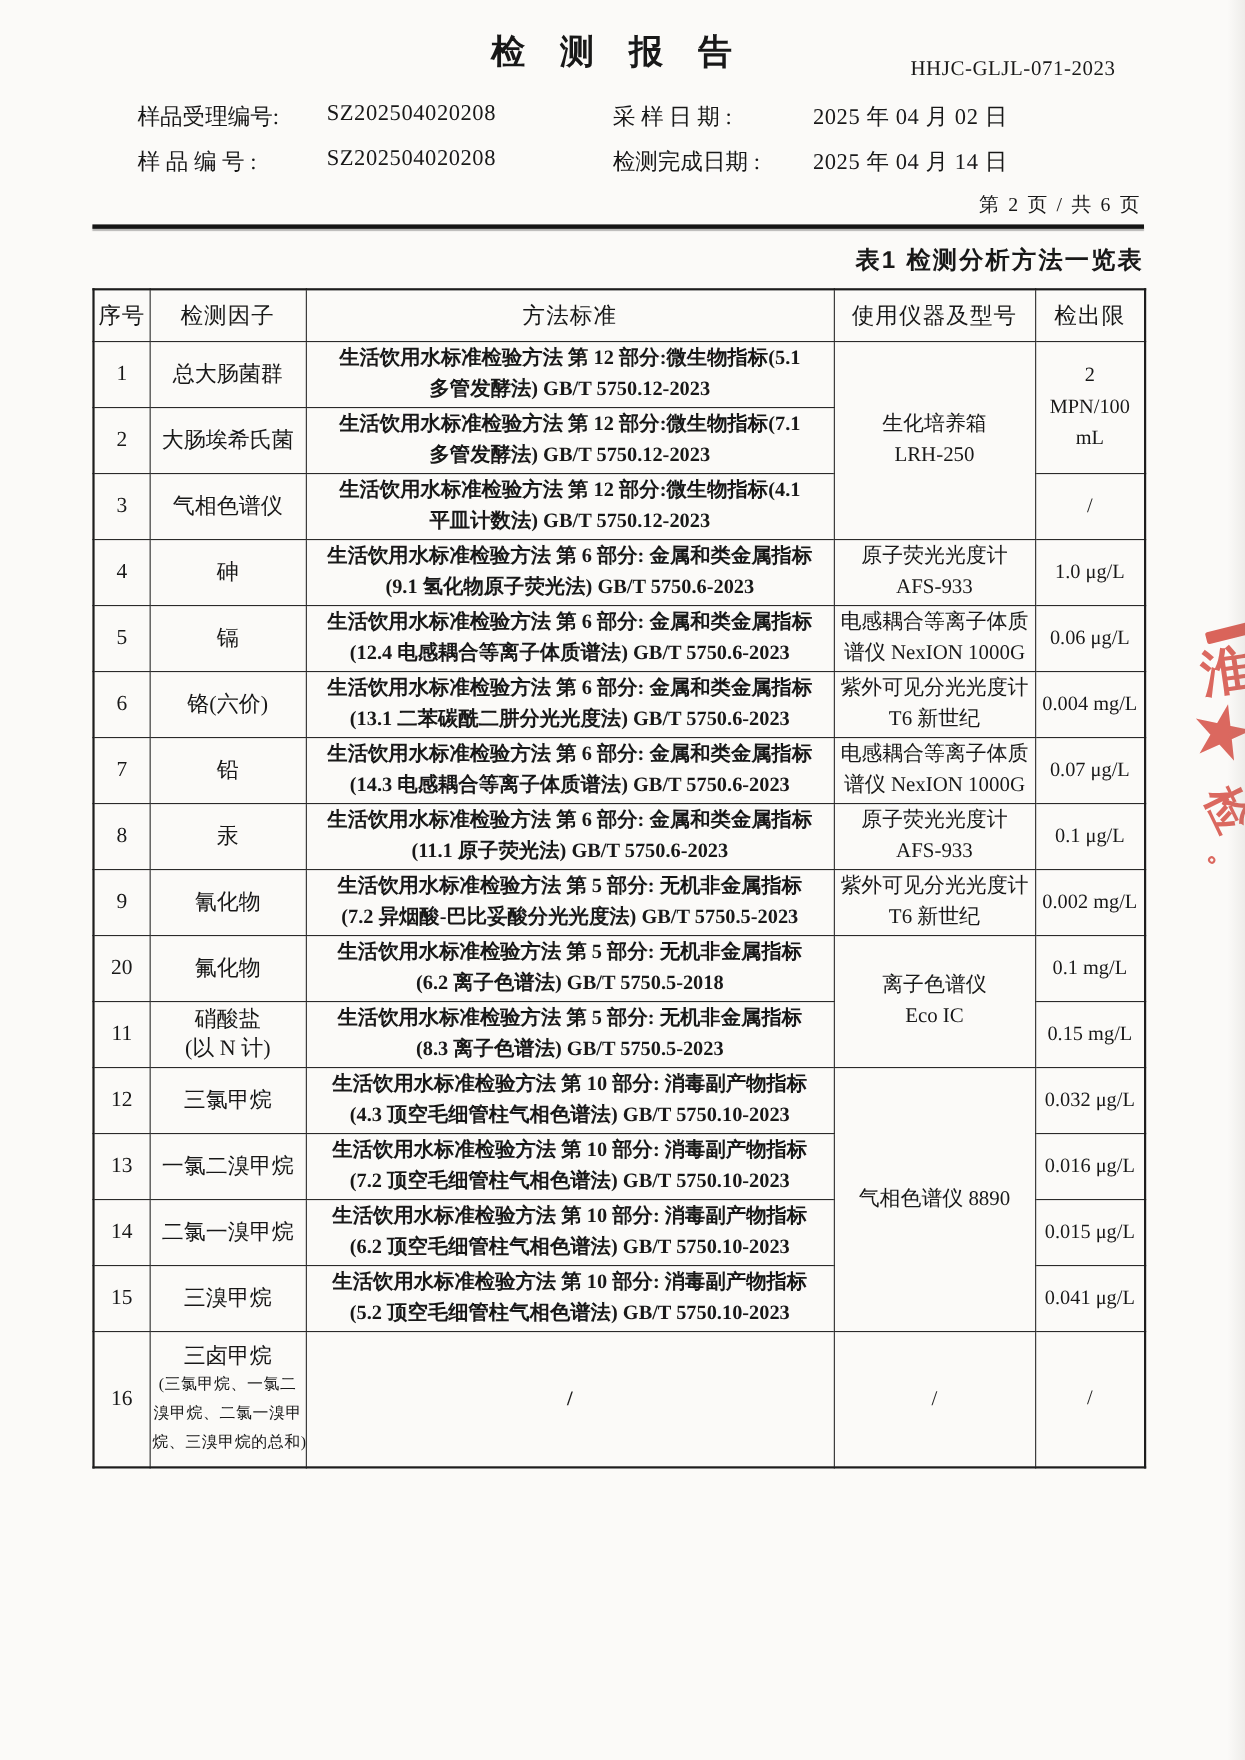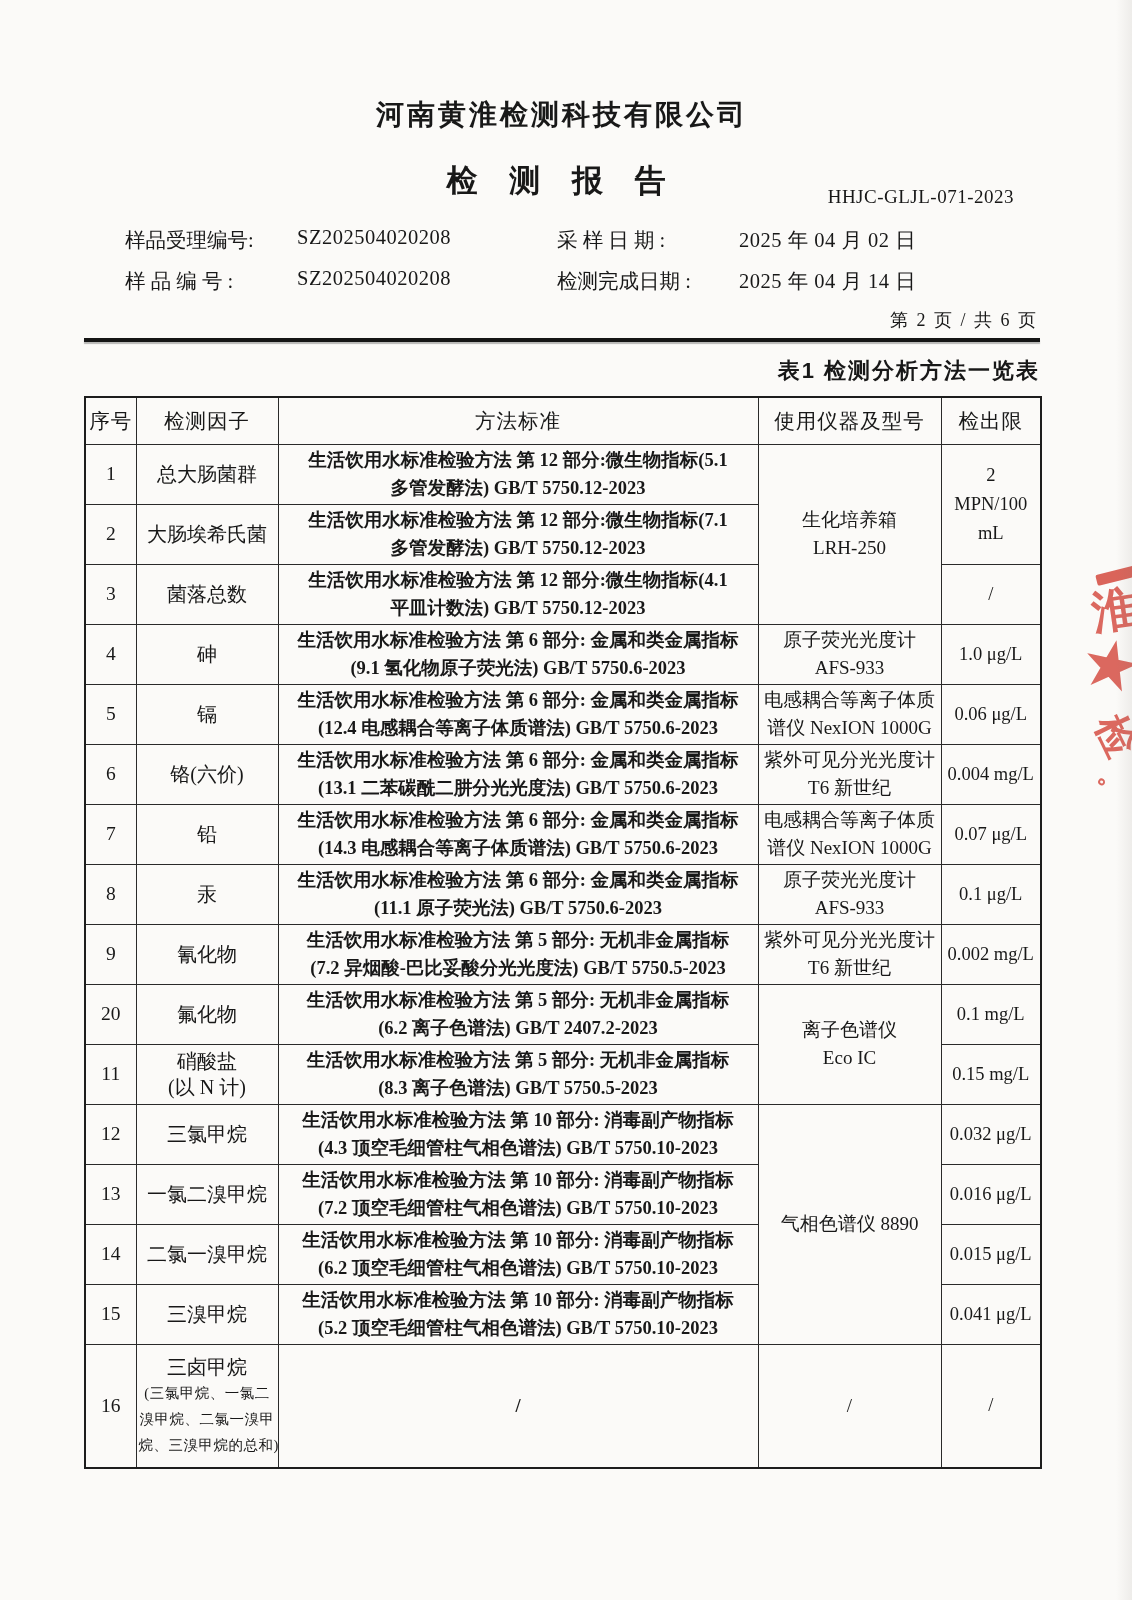--- a/index.html
+++ b/index.html
@@ -66,21 +66,20 @@
   .stamp-c2{top:708px;left:1096px;font-size:40px;transform:rotate(64deg);}
   .stamp-c3{top:762px;left:1100px;font-size:27px;transform:rotate(40deg);}
   .edge-shade{position:absolute;top:0;right:0;width:16px;height:1600px;
               background:linear-gradient(to right,rgba(0,0,0,0),rgba(120,115,108,.10));}
 </style>
 </head>
 <body data-name="scanned-report">
 
 <div class="page" data-name="report-page">
 
-  <div class="company" data-name="company-name">河南黄淮检测科技有限公司</div>
 
   <div class="title-row" data-name="title-row">
     <div class="report-title" data-name="report-title">检 测 报 告</div>
     <div class="doc-code" data-name="doc-code">HHJC-GLJL-071-2023</div>
   </div>
 
   <div class="info-grid" data-name="info-grid">
     <div class="info-row" data-name="info-row">
       <div class="f-left">
         <span class="f-label-l" data-name="sample-accept-no-label">样品受理编号:</span>
@@ -158,21 +157,21 @@
           <td data-name="method-cell">
             <div class="ln">生活饮用水标准检验方法  第 12 部分:微生物指标(7.1</div>
             <div class="ln">多管发酵法) GB/T 5750.12-2023</div>
           </td>
         </tr>
         <tr data-name="table-row">
           <td data-name="seq-cell">
             <div class="ln">3</div>
           </td>
           <td data-name="factor-cell">
-            <div class="ln">菌落总数</div>
+            <div class="ln">气相色谱仪</div>
           </td>
           <td data-name="method-cell">
             <div class="ln">生活饮用水标准检验方法  第 12 部分:微生物指标(4.1</div>
             <div class="ln">平皿计数法) GB/T 5750.12-2023</div>
           </td>
           <td data-name="limit-cell">
             <div class="ln">/</div>
           </td>
         </tr>
         <tr data-name="table-row">
@@ -291,21 +290,21 @@
         </tr>
         <tr data-name="table-row">
           <td data-name="seq-cell">
             <div class="ln">20</div>
           </td>
           <td data-name="factor-cell">
             <div class="ln">氟化物</div>
           </td>
           <td data-name="method-cell">
             <div class="ln">生活饮用水标准检验方法  第 5 部分: 无机非金属指标</div>
-            <div class="ln">(6.2 离子色谱法) GB/T 2407.2-2023</div>
+            <div class="ln">(6.2 离子色谱法) GB/T 5750.5-2018</div>
           </td>
           <td rowspan="2" data-name="instrument-cell">
             <div class="ln">离子色谱仪</div>
             <div class="ln">Eco IC</div>
           </td>
           <td data-name="limit-cell">
             <div class="ln">0.1 mg/L</div>
           </td>
         </tr>
         <tr data-name="table-row">

